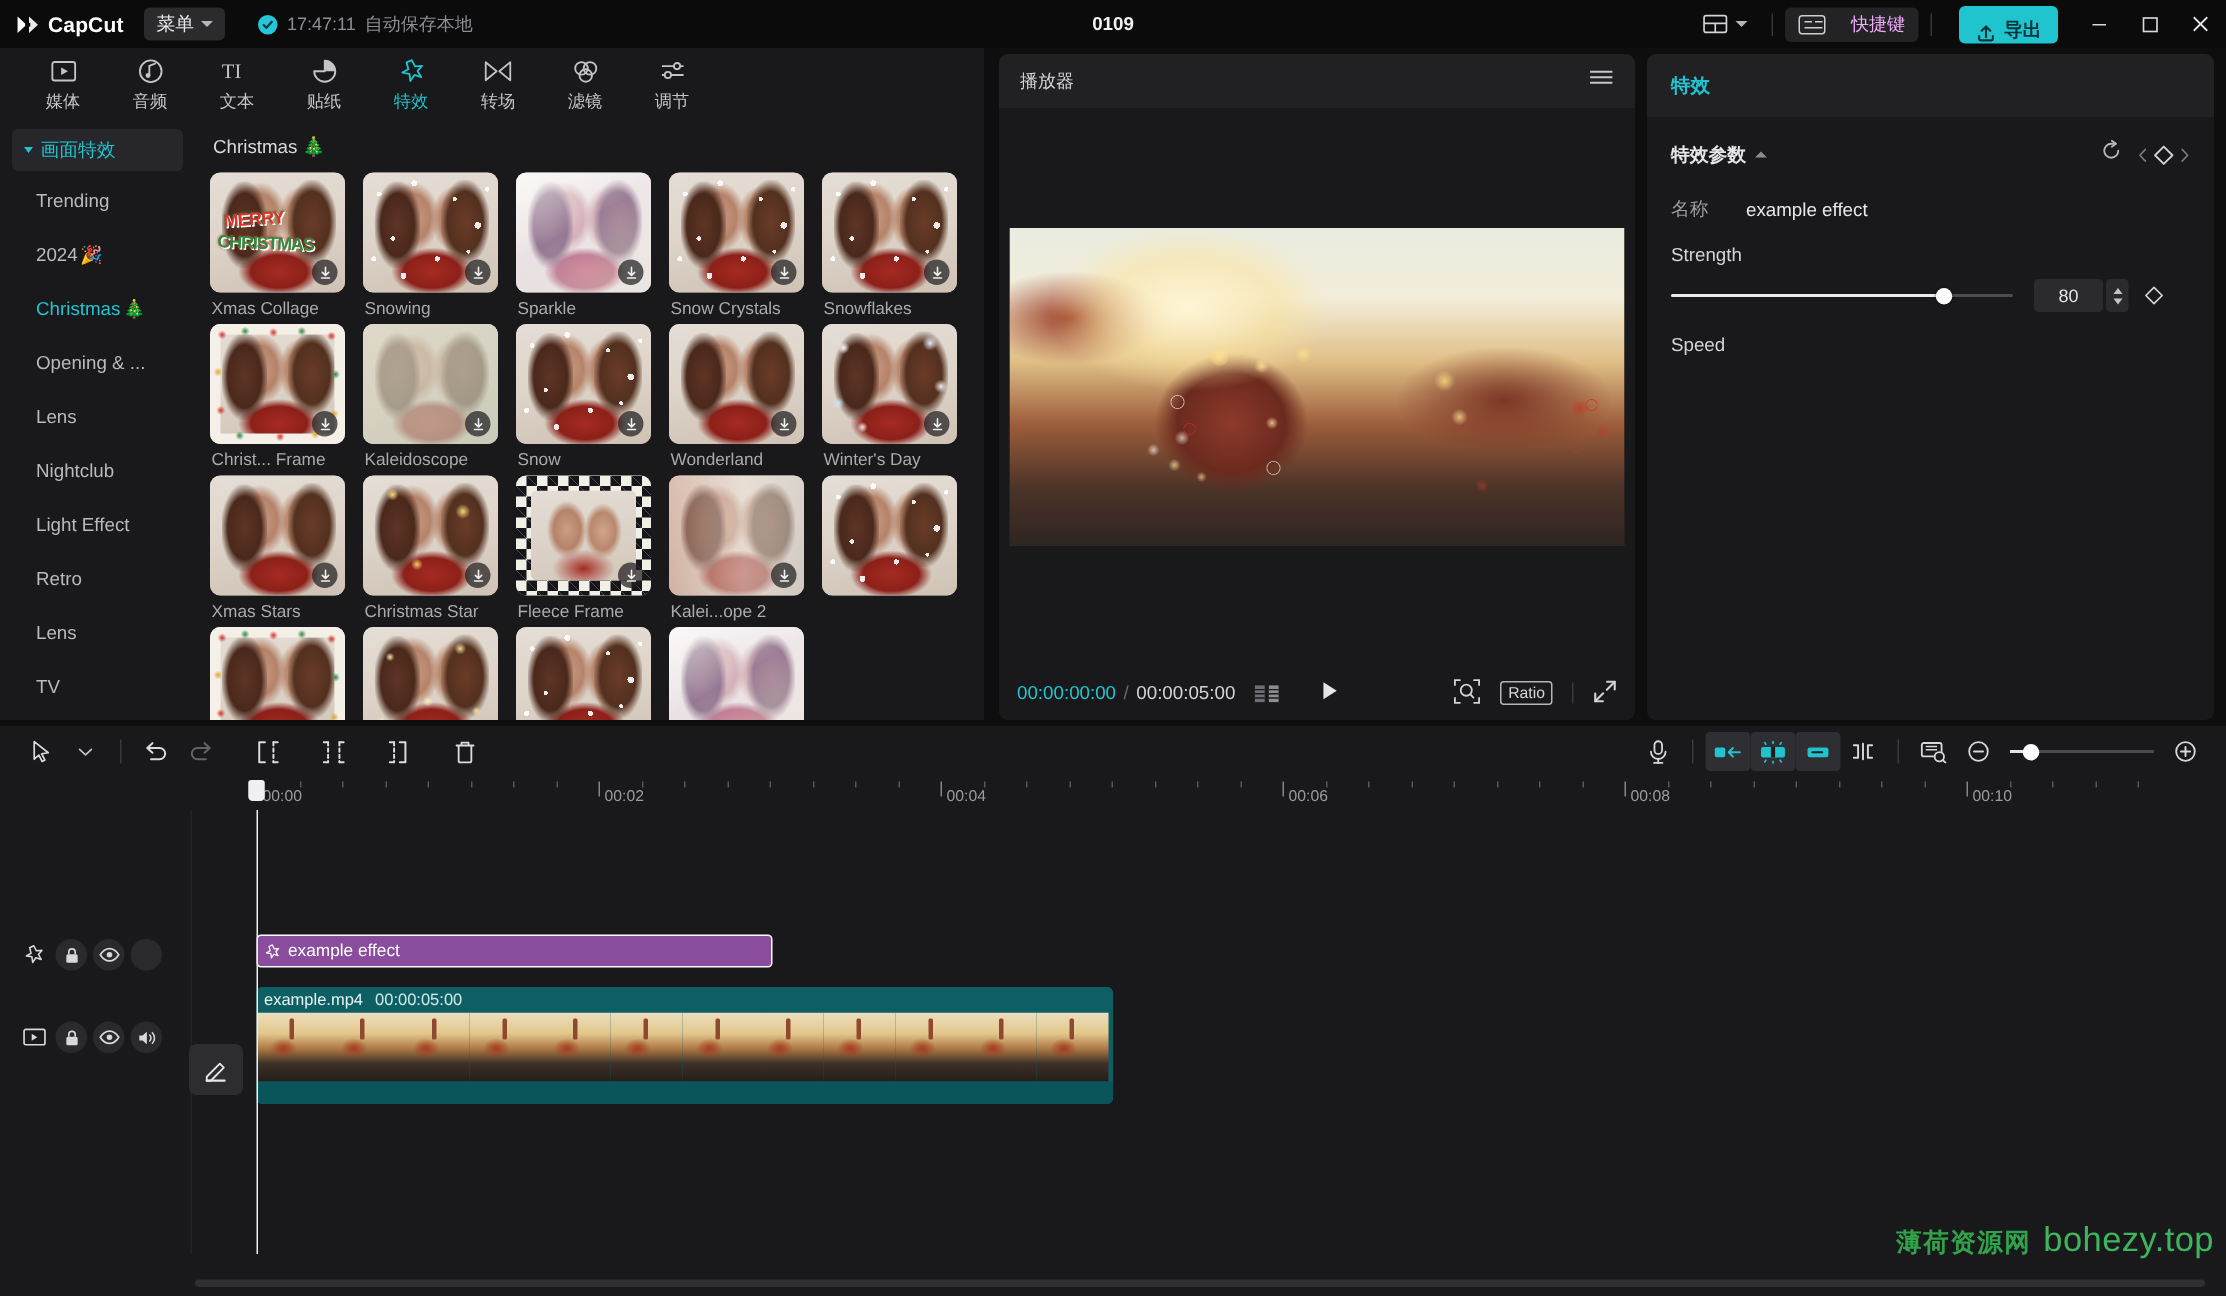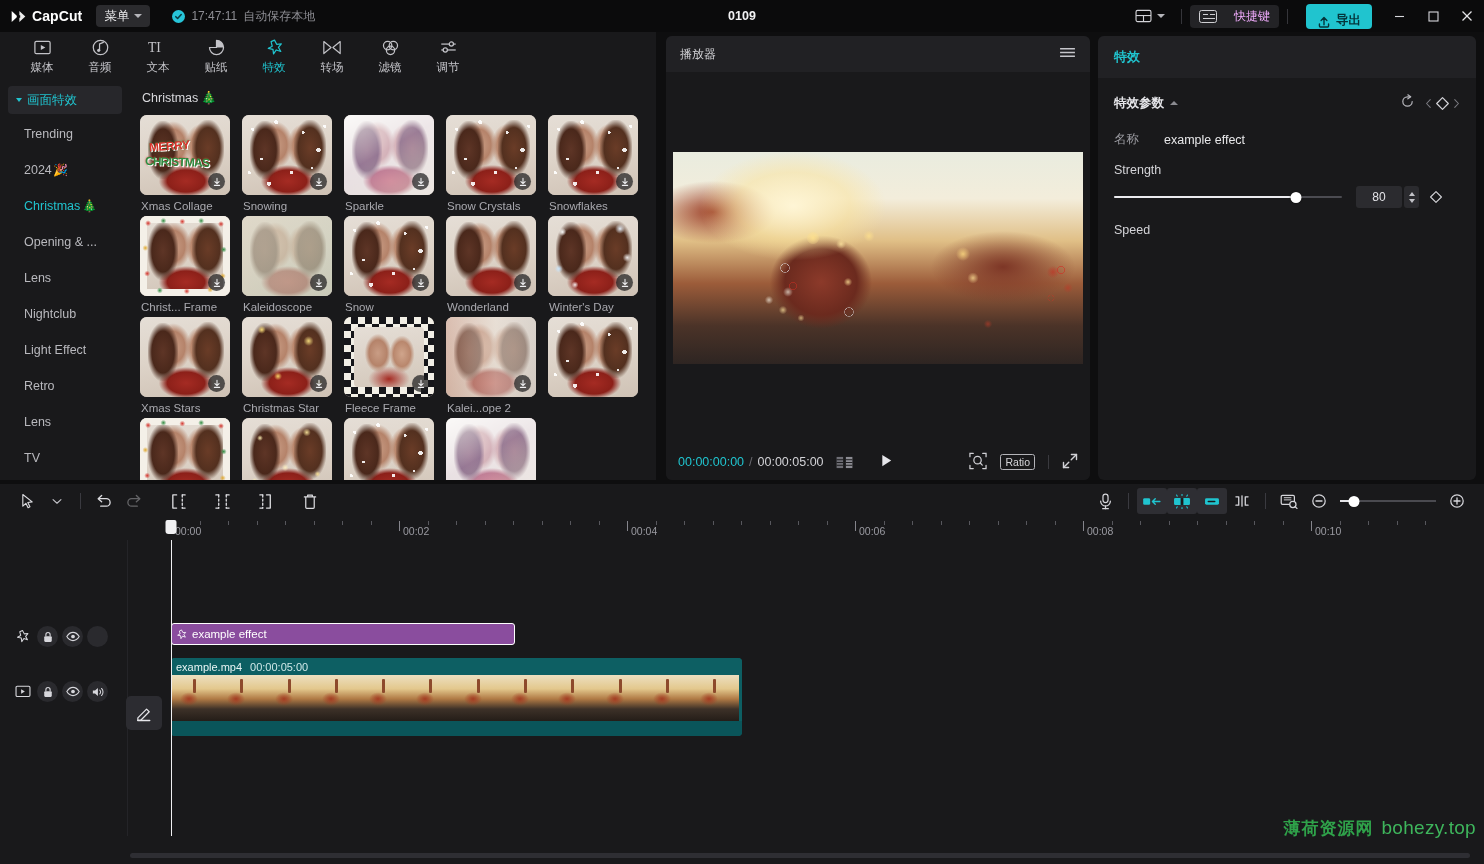--- a/index.html
+++ b/index.html
@@ -332,21 +332,21 @@
   .vc-foot { height: 15px; background: #0a555a; }
   .playhead { position: absolute; top: 0; width: 1px; background: #f0f0f2; }
   .playhead-handle {
     position: absolute; top: 0; left: 50%; transform: translateX(-50%);
     width: 11px; height: 14px; background: #f0f0f2; border-radius: 2px 2px 3px 3px; cursor: grab;
   }
   .hscroll { position: absolute; left: 130px; bottom: 6px; width: 1340px; height: 5px; background: #2e2e33; border-radius: 3px; }
 
   .watermark { position: absolute; right: 8px; bottom: 24px; display: flex; align-items: baseline; gap: 8px; pointer-events: none; }
   .wm-cn { font-size: 17px; font-weight: bold; color: #2fa24a; letter-spacing: 1px; }
-  .wm-en { font-size: 19px; color: #3eb55c; letter-spacing: .3px; }
+  .wm-en { font-size: 23px; color: #3eb55c; letter-spacing: .3px; }
 </style>
 </head>
 <body>
 
 <div class="app">
 
   <div class="titlebar">
     <div class="logo-wrap">
       <svg class="logo-mark" viewBox="0 0 20 17">
         <path d="M2 2 L9 8.5 L2 15 Z" fill="#fff"></path>

